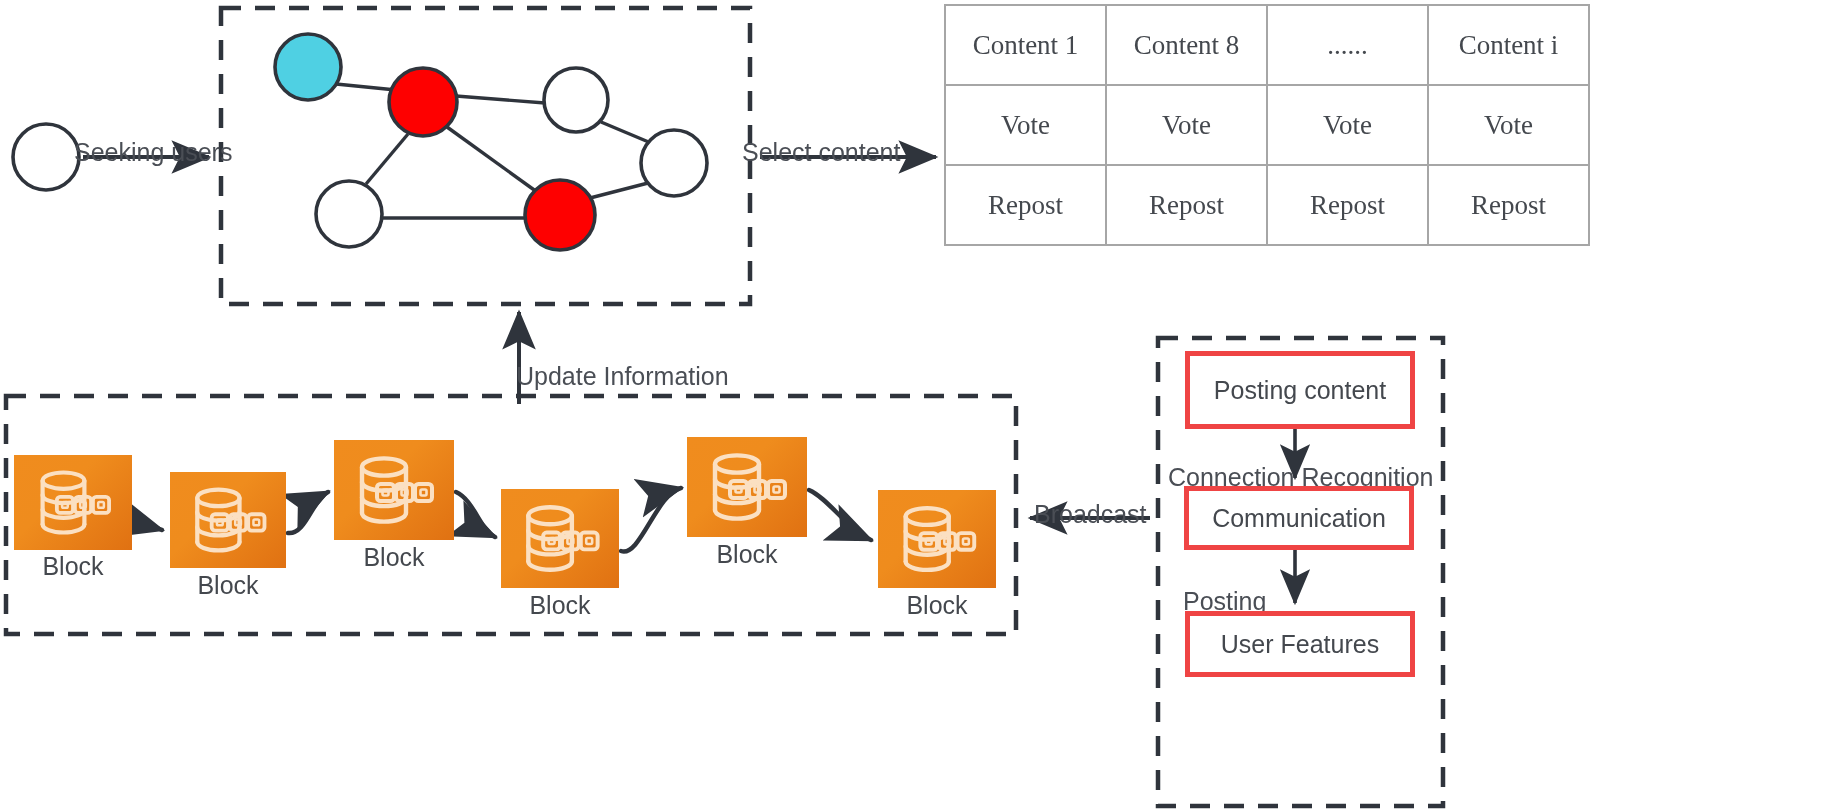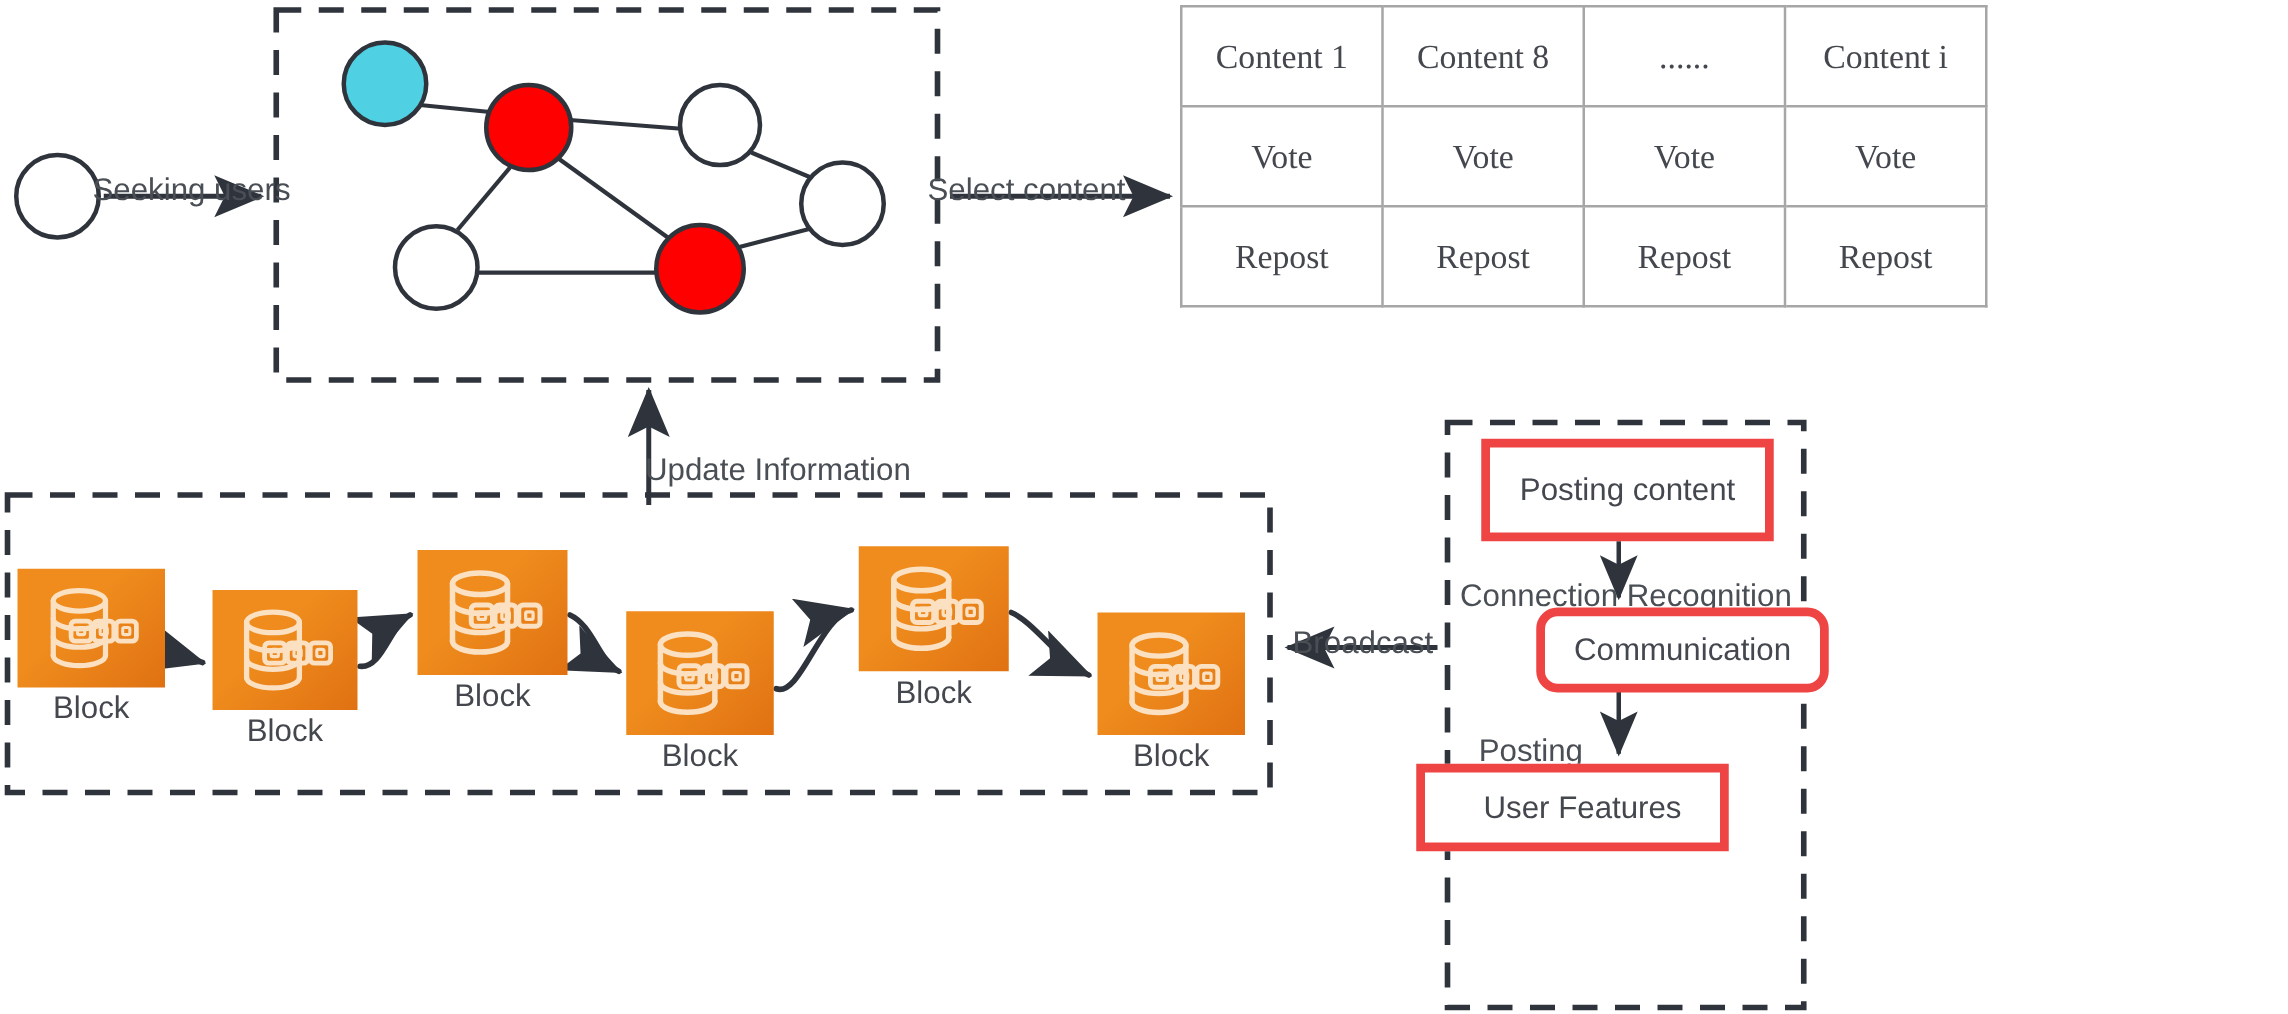--- a/index.html
+++ b/index.html
@@ -9,21 +9,21 @@
   svg.layer{position:absolute;left:0;top:0;width:1830px;height:811px;pointer-events:none;}
 
   .lbl{position:absolute;font-size:25px;color:#4a4e55;white-space:nowrap;line-height:1;margin-top:28px;}
 
   
   .tbl{position:absolute;left:944px;top:4px;border-collapse:collapse;font-family:Liberation Serif, serif;}
   .tbl td{border:2px solid #a6a6a6;width:157px;height:76px;text-align:center;
           vertical-align:middle;font-size:27px;color:#44484e;font-weight:400;}
 
   
-  .fbox{position:absolute;border:7px solid #ef4444;background:#fff;
+  .fbox{position:absolute;border:5px solid #ef4444;background:#fff;
         display:flex;align-items:center;justify-content:center;
         font-size:25px;color:#44484e;}
 
   
   .blk{position:absolute;background:linear-gradient(135deg,#f08c1e 0%,#ef8c1d 40%,#e07112 100%);}
   .blklabel{position:absolute;font-size:25px;color:#44484e;text-align:center;white-space:nowrap;}
 </style>
 </head>
 <body>
 
@@ -265,20 +265,20 @@
     <rect x="57.5" y="49.5" width="6" height="6" rx="1.4"></rect>
     <rect x="76.5" y="49.5" width="6" height="6" rx="1.4"></rect>
   </g>
 </svg></div>
       <div class="blklabel" style="left: 878px; top: 591px; width: 118px;">Block</div>
     </div>
 
   <div class="fbox" style="left:1185px;top:351px;width:220px;height:68px;">
     <span>Posting content</span>
   </div>
-  <div class="fbox" style="left:1229px;top:486px;width:220px;height:54px;border-radius:17px;">
+  <div class="fbox" style="left:1184px;top:486px;width:220px;height:54px;">
     <span>Communication</span>
   </div>
-  <div class="fbox" style="left:1133px;top:611px;width:220px;height:56px;padding-left:16px;">
+  <div class="fbox" style="left:1185px;top:611px;width:220px;height:56px;">
     <span>User Features</span>
   </div>
 
 </div>
 
 </body></html>

